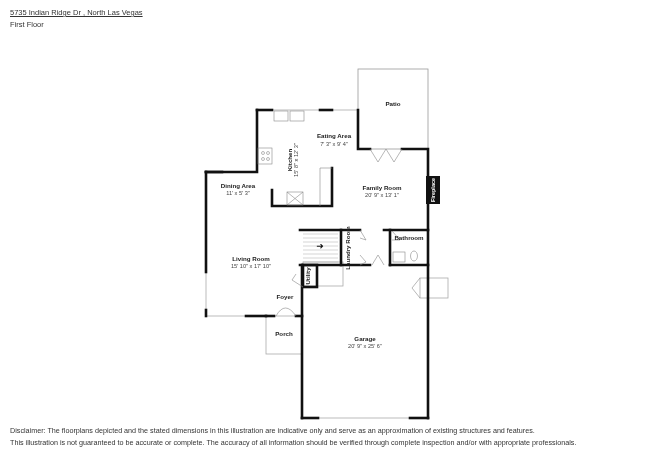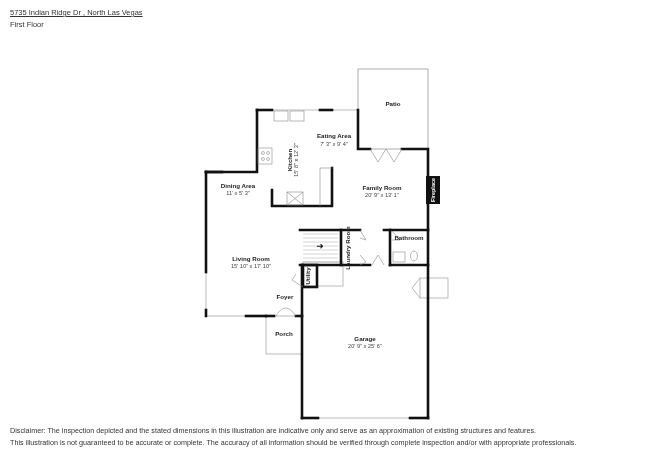--- a/index.html
+++ b/index.html
@@ -131,14 +131,14 @@
   <text class="lbl" x="310" y="276" text-anchor="middle" transform="rotate(-90 310 276)" font-size="5">Utility</text>
 
   <text class="lbl" x="285" y="299" text-anchor="middle">Foyer</text>
 
   <text class="lbl" x="284" y="336" text-anchor="middle">Porch</text>
 
   <text class="lbl" x="365" y="341" text-anchor="middle">Garage</text>
   <text class="dim" x="365" y="348" text-anchor="middle">20' 9" x 25' 6"</text>
 </svg>
 
-<div class="disc" style="top:426px;">Disclaimer: The inspection depicted and the stated dimensions in this illustration are indicative only and serve as an approximation of existing structures and features.</div>
+<div class="disc" style="top:426px;">Disclaimer: The floorplans depicted and the stated dimensions in this illustration are indicative only and serve as an approximation of existing structures and features.</div>
 <div class="disc" style="top:438px;">This illustration is not guaranteed to be accurate or complete. The accuracy of all information should be verified through complete inspection and/or with appropriate professionals.</div>
 
 </body></html>

